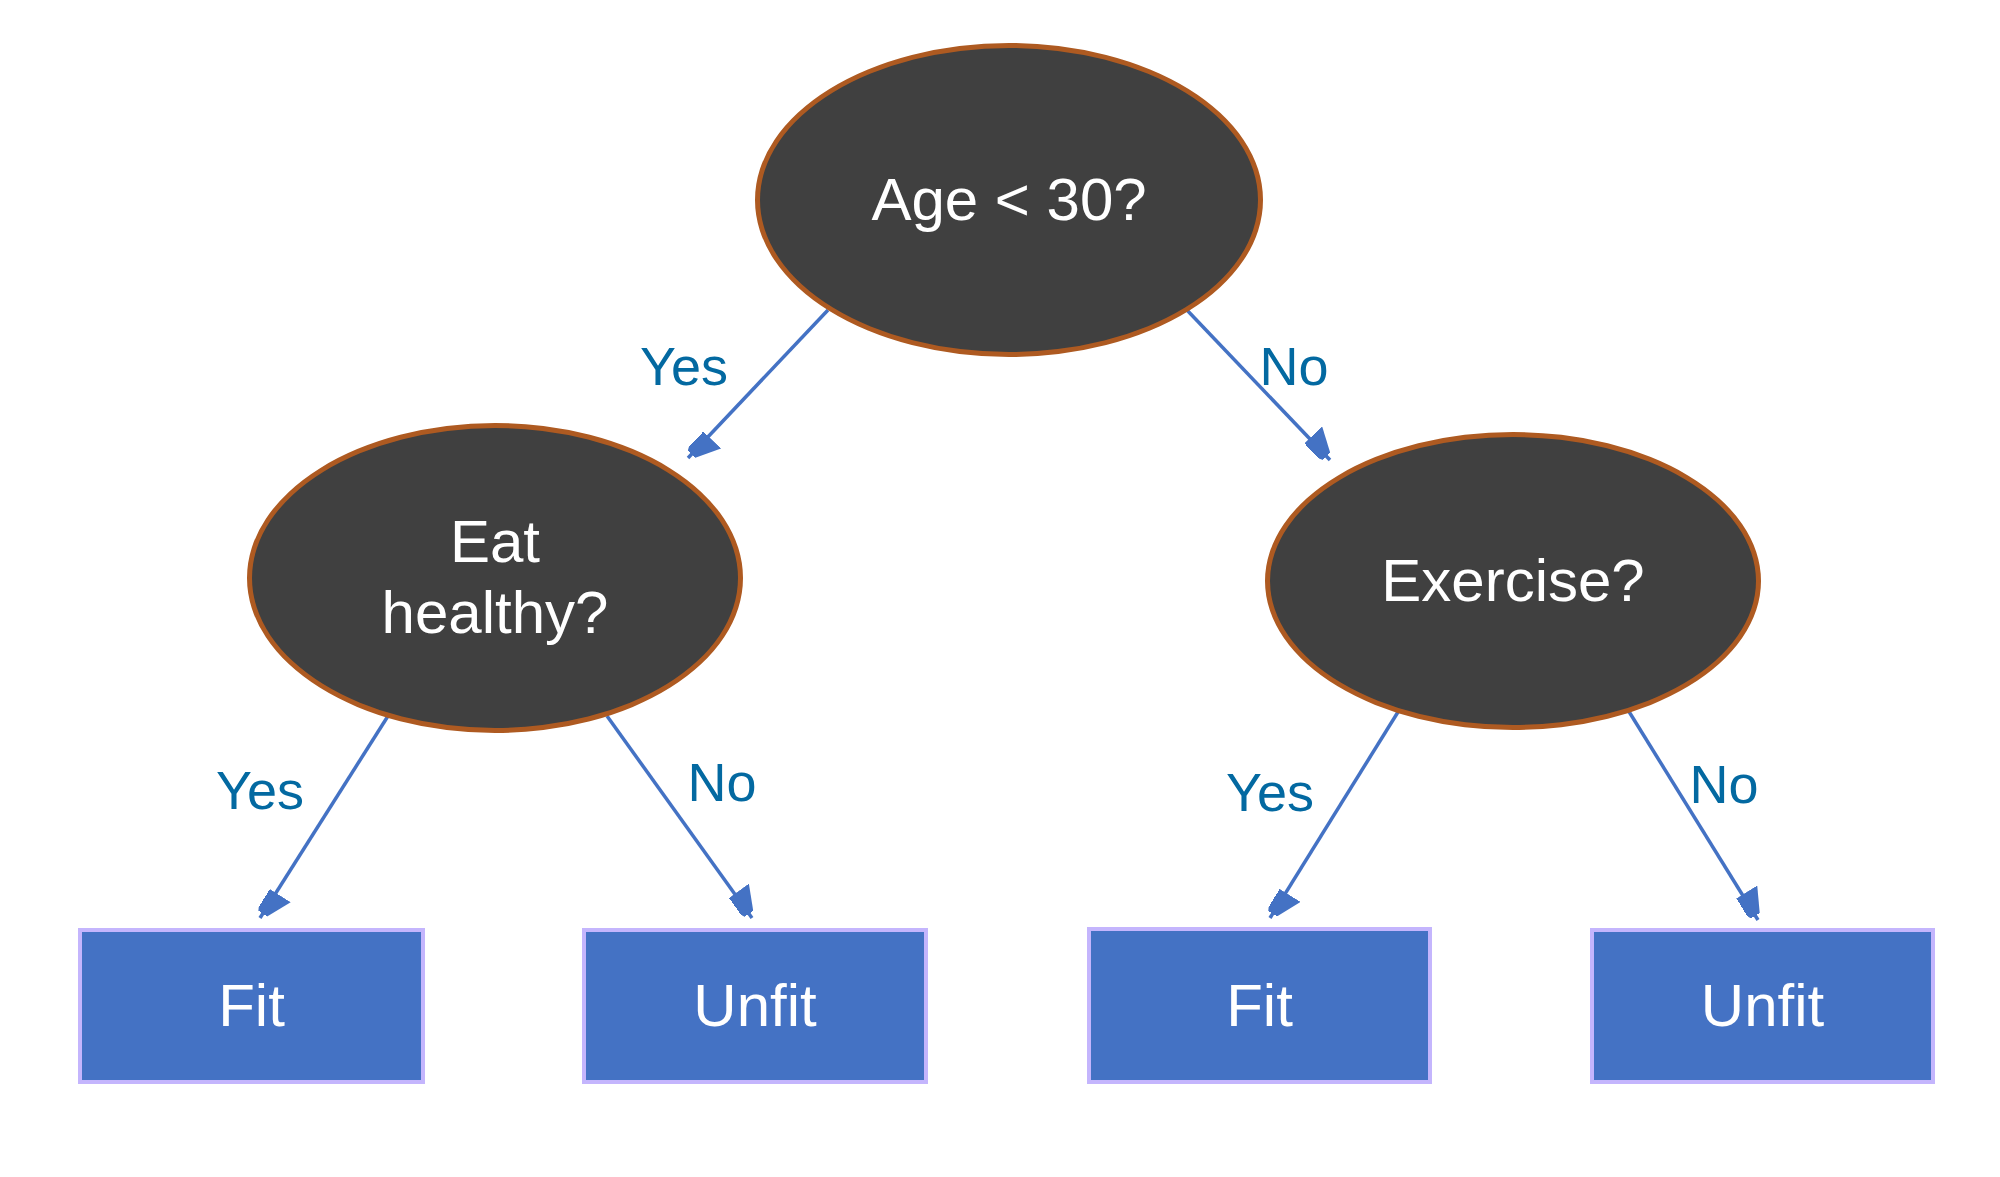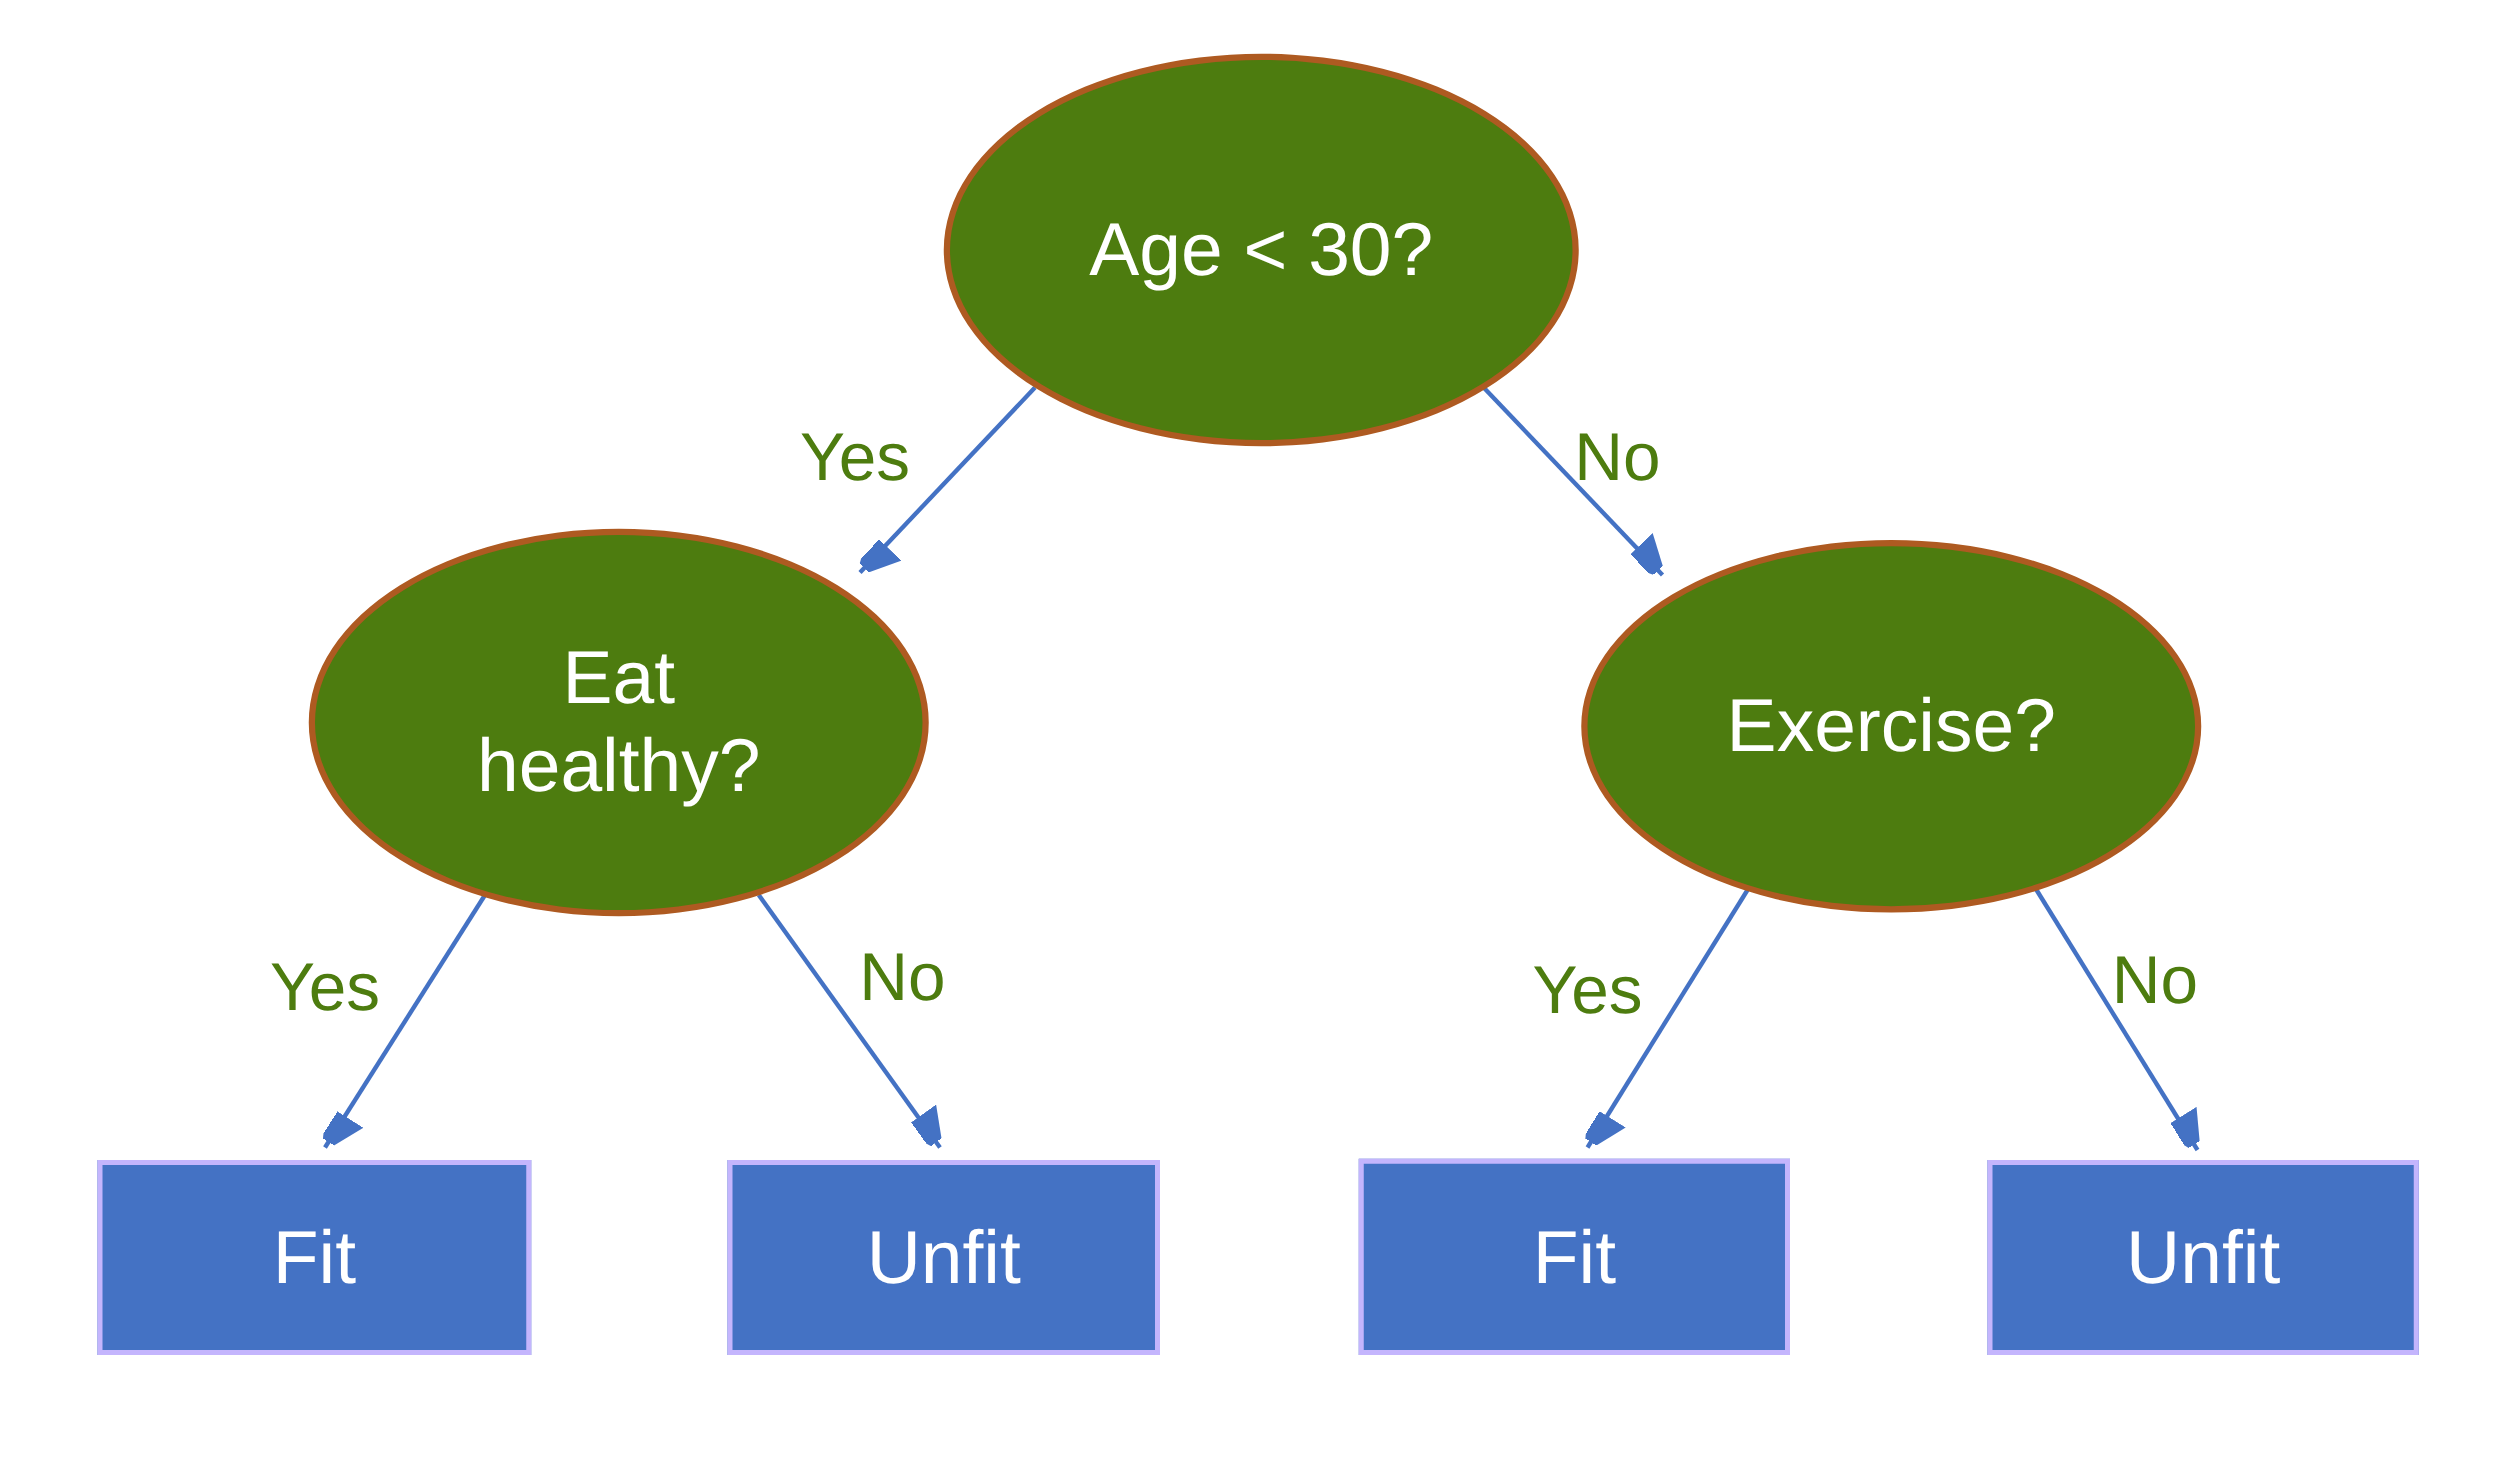--- a/index.html
+++ b/index.html
@@ -17,21 +17,21 @@
   }
   .edges-svg {
     position: absolute;
     left: 0; top: 0;
     width: 2000px;
     height: 1177px;
     pointer-events: none;
   }
   .node-ellipse {
     position: absolute;
-    background: #4d7c0f;
+    background: #404040;
     border: 5px solid #AE5A21;
     border-radius: 50%;
     display: flex;
     align-items: center;
     justify-content: center;
     box-sizing: border-box;
     text-align: center;
   }
   .node-ellipse .node-label {
     color: #ffffff;
@@ -52,21 +52,21 @@
     justify-content: center;
   }
   .leaf-rect .leaf-label {
     color: #ffffff;
     font-size: 60px;
     line-height: 1;
   }
   .edge-label {
     position: absolute;
     transform: translate(-50%, -50%);
-    color: #4d7c0f;
+    color: #0369a1;
     font-size: 54px;
     line-height: 1;
     white-space: nowrap;
   }
 </style>
 </head>
 <body>
 
 <div class="canvas">
 

